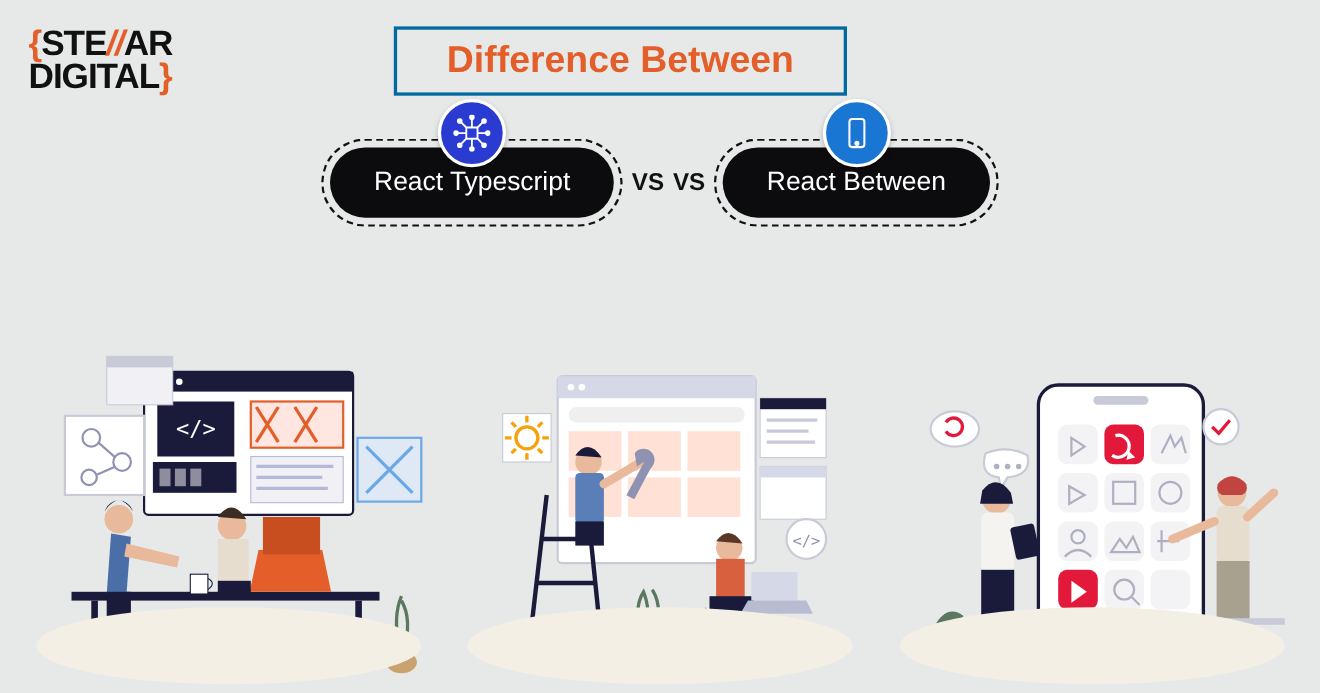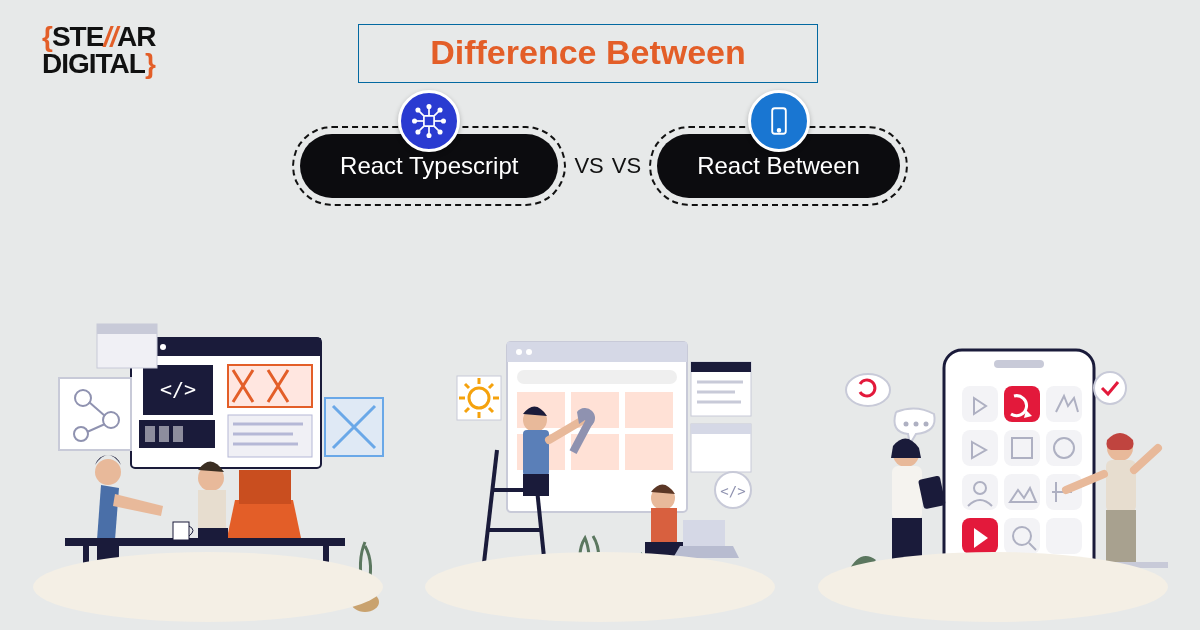--- a/index.html
+++ b/index.html
@@ -7,35 +7,35 @@
     width: 1200px;
     height: 630px;
     background: #e7e9e9;
     font-family: Arial, Helvetica, sans-serif;
     position: relative;
     overflow: hidden;
   }
   .logo {
     position: absolute;
     top: 24px;
-    left: 42px;
+    left: 26px;
     font-weight: 900;
-    font-size: 28px;
+    font-size: 32px;
     letter-spacing: -1px;
     line-height: 0.95;
     color: #111;
   }
   .logo .brace { color: #e35e28; font-weight: 900; }
   .logo .slashes { color: #e35e28; font-style: italic; }
   .title-box {
     position: absolute;
     top: 24px;
     left: 358px;
-    width: 460px;
-    border: 1px solid #0369a1;
+    width: 412px;
+    border: 3px solid #0369a1;
     text-align: center;
     padding: 8px 0 10px 0;
   }
   .title-box span {
     color: #e35e28;
     font-size: 34px;
     font-weight: 700;
   }
   .pills {
     position: absolute;
@@ -73,21 +73,21 @@
     border-radius: 50%;
     border: 3px solid #fff;
     box-shadow: 0 2px 5px rgba(0,0,0,0.25);
     display: flex;
     align-items: center;
     justify-content: center;
   }
   .pill-icon svg { width: 34px; height: 34px; }
   .vs {
     font-size: 22px;
-    font-weight: 400;
+    font-weight: 700;
     color: #111;
   }
   .illustrations {
     position: absolute;
     bottom: 0;
     left: 0;
     width: 1200px;
     height: 340px;
     display: flex;
     justify-content: space-evenly;

